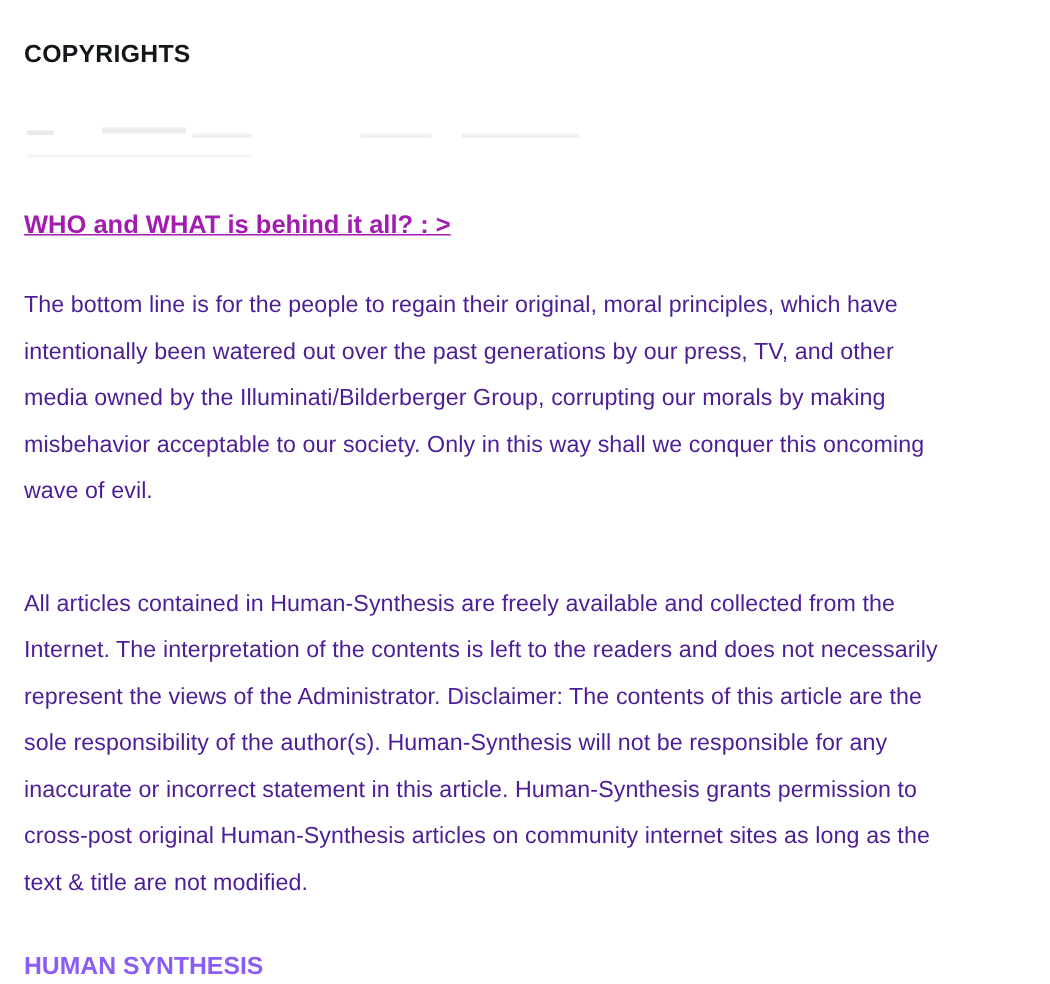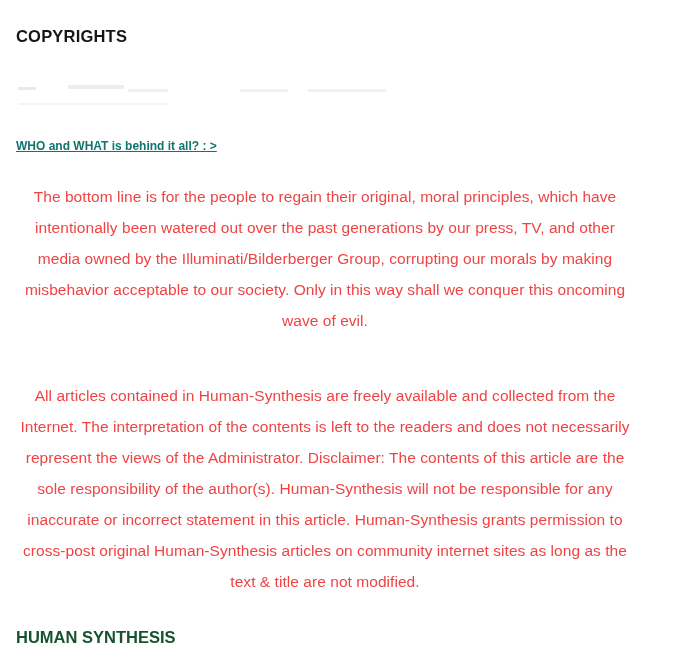--- a/index.html
+++ b/index.html
@@ -42,43 +42,42 @@
   }
   .faint-1 { left: 2px;   top: 10px; width: 18px; }
   .faint-2 { left: 52px;  top: 8px;  width: 56px; height: 4px; background: #ececec; }
   .faint-3 { left: 112px; top: 12px; width: 40px; background: #f0f0f0; }
   .faint-4 { left: 224px; top: 12px; width: 48px; background: #f2f2f2; }
   .faint-5 { left: 292px; top: 12px; width: 78px; background: #f1f1f1; }
   .faint-6 { left: 2px;   top: 26px; width: 150px; height: 2px; background: #f4f4f4; }
 
   .link-heading {
     display: inline-block;
-    font-size: 12px;
+    font-size: 17px;
     font-weight: bold;
-    color: #0f766e;
+    color: #a21caf;
     text-decoration: underline;
     margin-top: 18px;
     line-height: 1.3;
   }
   p.body-text {
     font-size: 15.5px;
     line-height: 31px;
-    color: #ef4444;
+    color: #4c1d95;
     margin: 26px 0 0 0;
     max-width: 672px;
     letter-spacing: 0.05px;
-    text-align: center;
   }
   p.body-text.second {
     margin-top: 44px;
   }
   .heading-bottom {
     font-size: 16.5px;
     font-weight: bold;
-    color: #14532d;
+    color: #8b5cf6;
     margin-top: 30px;
     line-height: 1.3;
   }
 </style>
 </head>
 <body>
 
 <div class="page">
 
   <div class="heading-bold">COPYRIGHTS</div>

